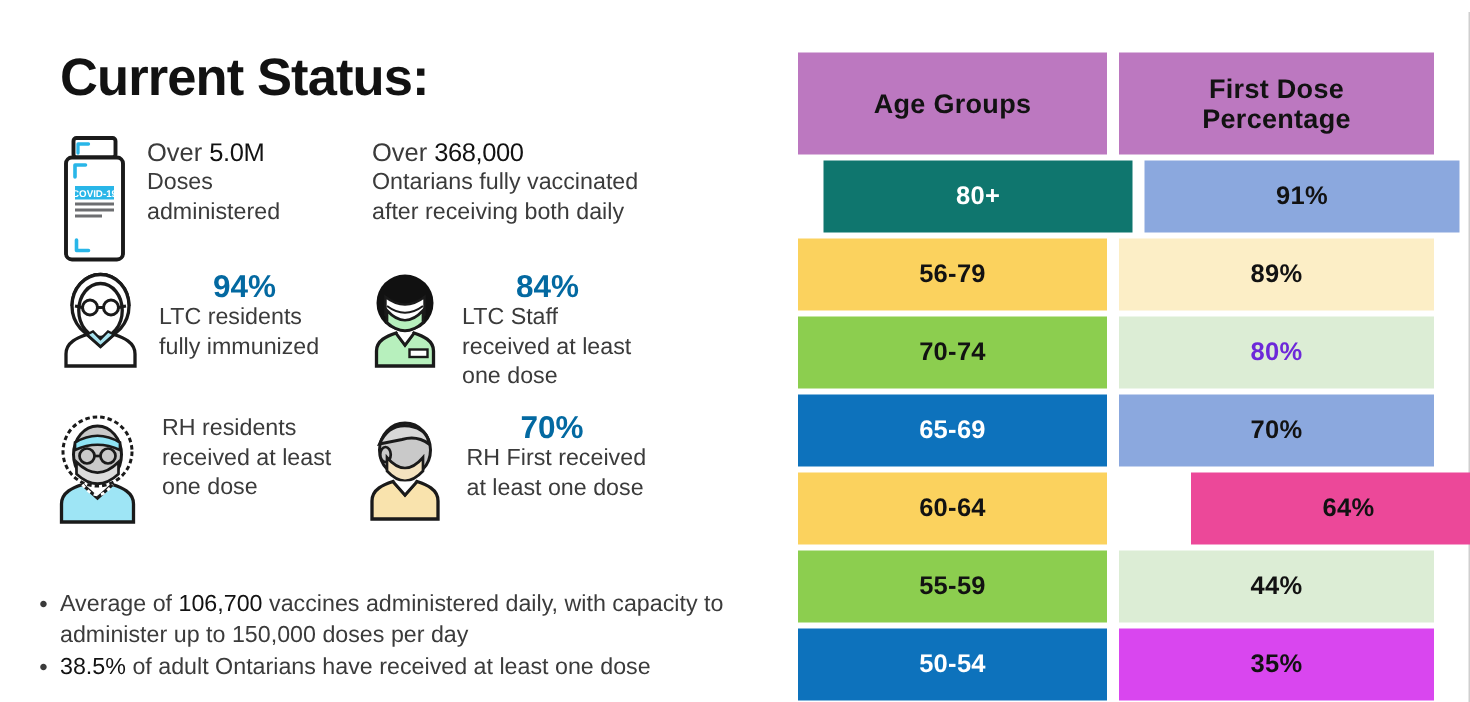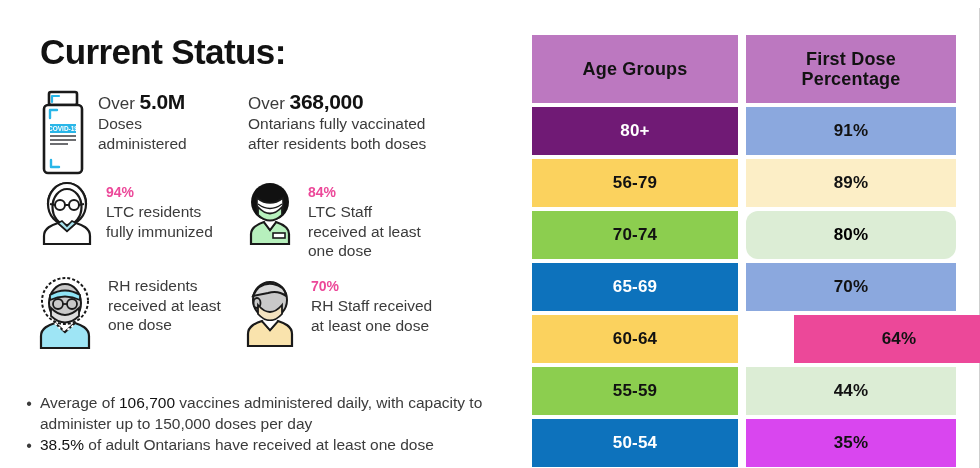--- a/index.html
+++ b/index.html
@@ -57,29 +57,30 @@
   .stat-text {
     padding-top: 2px;
   }
   .stat-head {
     font-size: 17px;
     line-height: 20px;
     color: #3b3b3b;
     white-space: nowrap;
   }
   .stat-head .big {
+    font-size: 17px;
+    font-weight: normal;
+    color: #121212;
+    letter-spacing: -0.3px;
+  }
+  .stat-head.only-big {
     font-size: 21px;
     font-weight: bold;
-    color: #121212;
-    letter-spacing: -0.3px;
-  }
-  .stat-head.only-big {
-    font-size: 14px;
-    font-weight: bold;
-    color: #ec4899;
+    color: #0369a1;
+    margin-left: 36px;
   }
   .stat-desc {
     font-size: 15.5px;
     line-height: 19.5px;
     color: #3b3b3b;
   }
 
   #stat-doses   { left: 36px; top: 82px;  width: 240px; }
   #stat-full    { left: 248px; top: 82px; width: 270px; }
   #stat-ltc-res { left: 36px; top: 172px; width: 225px; }
@@ -175,21 +176,21 @@
 administered</div>
       </div>
     </div>
 
     <div class="stat-block" id="stat-full">
       <div class="stat-text">
         <div class="stat-head">
           <span>Over </span><span class="big">368,000</span>
         </div>
         <div class="stat-desc" style="white-space:pre-line">Ontarians fully vaccinated
-after residents both doses</div>
+after receiving both daily</div>
       </div>
     </div>
 
     <div class="stat-block" id="stat-ltc-res">
       <div class="stat-icon">
         <svg width="62" height="66" viewBox="0 0 62 66">
           <ellipse cx="31" cy="24" rx="19" ry="21" fill="#ffffff" stroke="#1a1a1a" stroke-width="2.2"></ellipse>
           <path d="M12 24 a19 21 0 0 1 38 0" fill="#ffffff" stroke="#1a1a1a" stroke-width="2.2"></path>
           <ellipse cx="31" cy="27" rx="14.5" ry="18" fill="#ffffff" stroke="#1a1a1a" stroke-width="2.2"></ellipse>
           <circle cx="24" cy="25" r="5" fill="none" stroke="#1a1a1a" stroke-width="2"></circle>
@@ -255,21 +256,21 @@
           <ellipse cx="33" cy="26" rx="17" ry="18" fill="#c9c9c9" stroke="#1a1a1a" stroke-width="2"></ellipse>
           <path d="M16 22 q6 -14 20 -12 q12 2 13 12 q-8 -6 -18 -3 q-10 2 -15 3 z" fill="#d8d8d8" stroke="#1a1a1a" stroke-width="2"></path>
           <ellipse cx="20" cy="29" rx="3.5" ry="5" fill="#c9c9c9" stroke="#1a1a1a" stroke-width="1.8"></ellipse>
           <path d="M21 31 q12 14 24 0 l0 9 q-12 13 -24 0 z" fill="#f4e3c0" stroke="#1a1a1a" stroke-width="1.8"></path>
           <path d="M11 72 L11 60 c0-8 8-11 14-13 l8 9 8-9 c6 2 14 5 14 13 l0 12 z" fill="#f9e3ad" stroke="#1a1a1a" stroke-width="2.2"></path>
           <path d="M25 47 L33 56 L41 47" fill="#ffffff" stroke="#1a1a1a" stroke-width="1.8"></path>
         </svg>
       </div>
       <div class="stat-text">
         <div class="stat-head only-big">70%</div>
-        <div class="stat-desc" style="white-space:pre-line">RH Staff received
+        <div class="stat-desc" style="white-space:pre-line">RH First received
 at least one dose</div>
       </div>
     </div>
 
     <div id="bullets">
         <div class="bullet-row">
           <div class="bullet-dot">•</div>
           <div class="bullet-text"><span>Average of </span><b>106,700</b><span> vaccines administered daily, with capacity to administer up to 150,000 doses per day</span></div>
         </div>
         <div class="bullet-row">
@@ -279,30 +280,30 @@
       </div>
   </div>
 
   <div id="vax-table">
       <div class="t-row header">
         <div class="t-cell age" style="background: rgb(188, 120, 192); color: rgb(18, 18, 18); white-space: pre-line;">Age Groups</div>
         <div class="t-cell pct" style="background: rgb(188, 120, 192); color: rgb(18, 18, 18); white-space: pre-line;">First Dose
 Percentage</div>
       </div>
       <div class="t-row body">
-        <div class="t-cell age" style="background: #701a75; color: rgb(255, 255, 255);">80+</div>
+        <div class="t-cell age" style="background: #0f766e; color: rgb(255, 255, 255); margin-left: 17px;">80+</div>
         <div class="t-cell pct" style="background: rgb(139, 168, 222); color: rgb(18, 18, 18);">91%</div>
       </div>
       <div class="t-row body">
         <div class="t-cell age" style="background: rgb(251, 210, 94); color: rgb(18, 18, 18);">56-79</div>
         <div class="t-cell pct" style="background: rgb(252, 238, 198); color: rgb(18, 18, 18);">89%</div>
       </div>
       <div class="t-row body">
         <div class="t-cell age" style="background: rgb(140, 206, 79); color: rgb(18, 18, 18);">70-74</div>
-        <div class="t-cell pct" style="background: rgb(220, 237, 213); color: #000000; border-radius: 12px;">80%</div>
+        <div class="t-cell pct" style="background: rgb(220, 237, 213); color: #6d28d9;">80%</div>
       </div>
       <div class="t-row body">
         <div class="t-cell age" style="background: rgb(13, 114, 188); color: rgb(255, 255, 255);">65-69</div>
         <div class="t-cell pct" style="background: rgb(139, 168, 222); color: rgb(18, 18, 18);">70%</div>
       </div>
       <div class="t-row body">
         <div class="t-cell age" style="background: rgb(251, 210, 94); color: rgb(18, 18, 18);">60-64</div>
         <div class="t-cell pct" style="background: #ec4899; color: rgb(18, 18, 18); margin-left: 48px;">64%</div>
       </div>
       <div class="t-row body">

